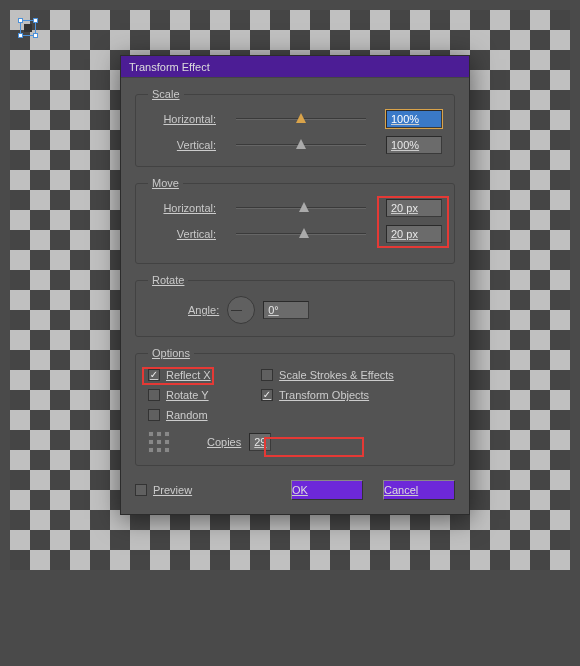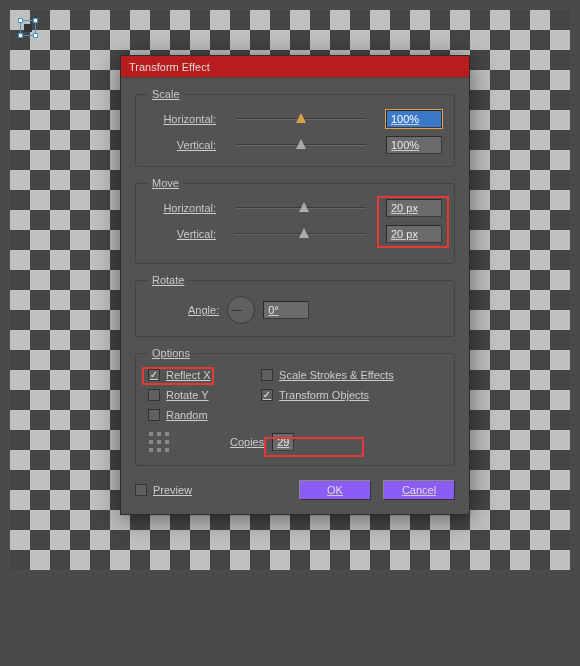--- a/index.html
+++ b/index.html
@@ -53,21 +53,21 @@
     background: #535353;
     border: 1px solid #2c2c2c;
     box-shadow: 0 4px 24px rgba(0,0,0,0.5);
     color: #ccc;
     font-size: 11px;
   }
   .titlebar {
     height: 22px;
     padding: 0 8px;
     line-height: 22px;
-    background: #b91c1c;
+    background: #4c1d95;
     border-bottom: 1px solid #454545;
     font-size: 11px;
     color: #ddd;
   }
   .content { padding: 10px 14px 14px 14px; text-decoration: underline; }
 
   fieldset {
     border: 1px solid #424242;
     border-radius: 3px;
     padding: 10px 12px 12px 12px;
@@ -186,38 +186,38 @@
     gap: 2px;
   }
   .reg-icon span {
     background: #888;
     border: 1px solid #555;
   }
   .copies-row {
     display: flex; align-items: center; gap: 8px;
     position: relative;
   }
-  .copies-lbl { margin-left: 52px; }
+  .copies-lbl { margin-left: 29px; }
 
   .bottom {
     display: flex;
     align-items: center;
-    gap: 12px;
+    gap: 20px;
     padding-top: 4px;
   }
   .bottom .spacer { flex: 1; }
   .btn {
     width: 72px; height: 20px;
-    background: #8b5cf6;
+    background: #6d28d9;
     border: 1px solid #333;
     border-top-color: #888;
     border-left-color: #888;
     color: #ddd;
     font-size: 11px;
-    text-align: center;
+    text-align: left;
     line-height: 18px;
   }
 
   
   .red-move-vals { top: 7px; right: 5px; width: 72px; height: 52px; }
   .red-reflectx  { top: 8px; left: 6px; width: 72px; height: 18px; }
   .red-copies    { bottom: 8px; left: 128px; width: 100px; height: 20px; }
 </style>
 </head>
 <body>

